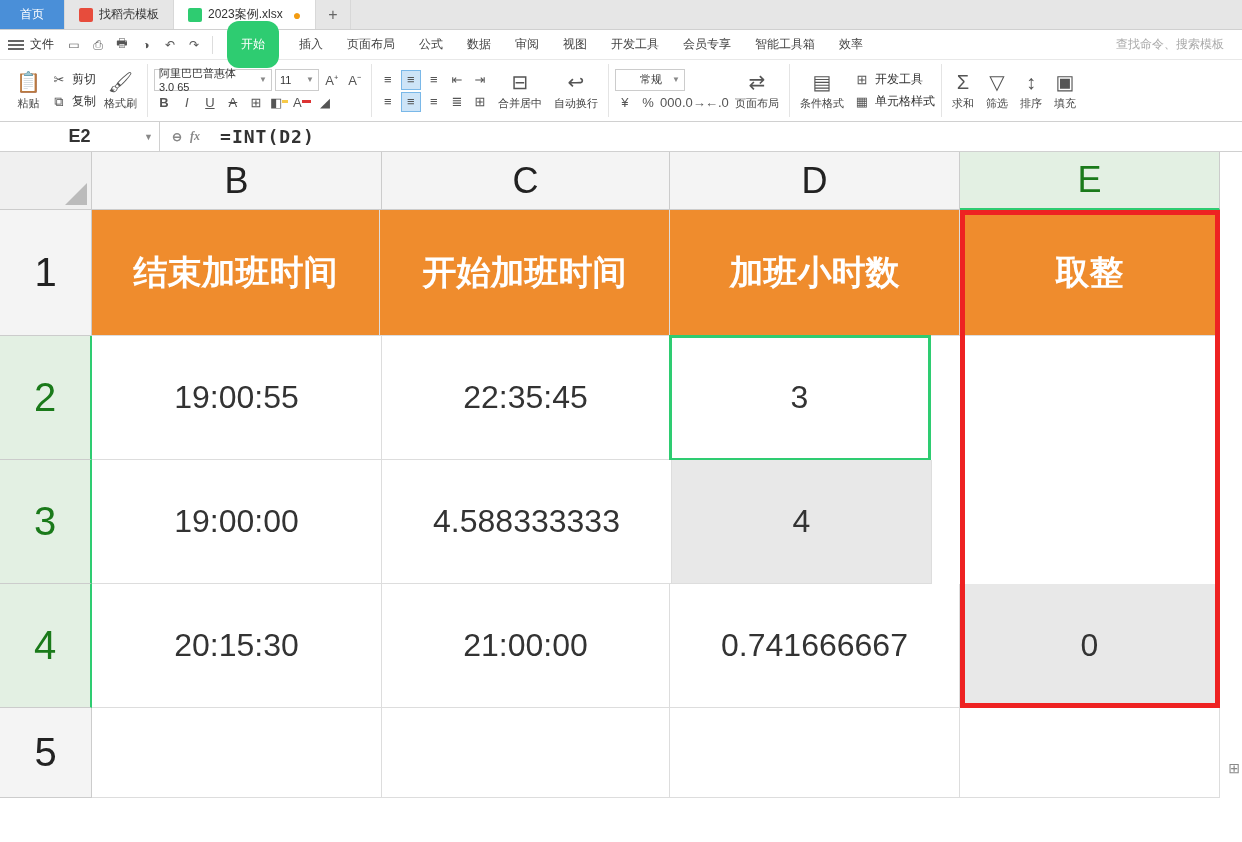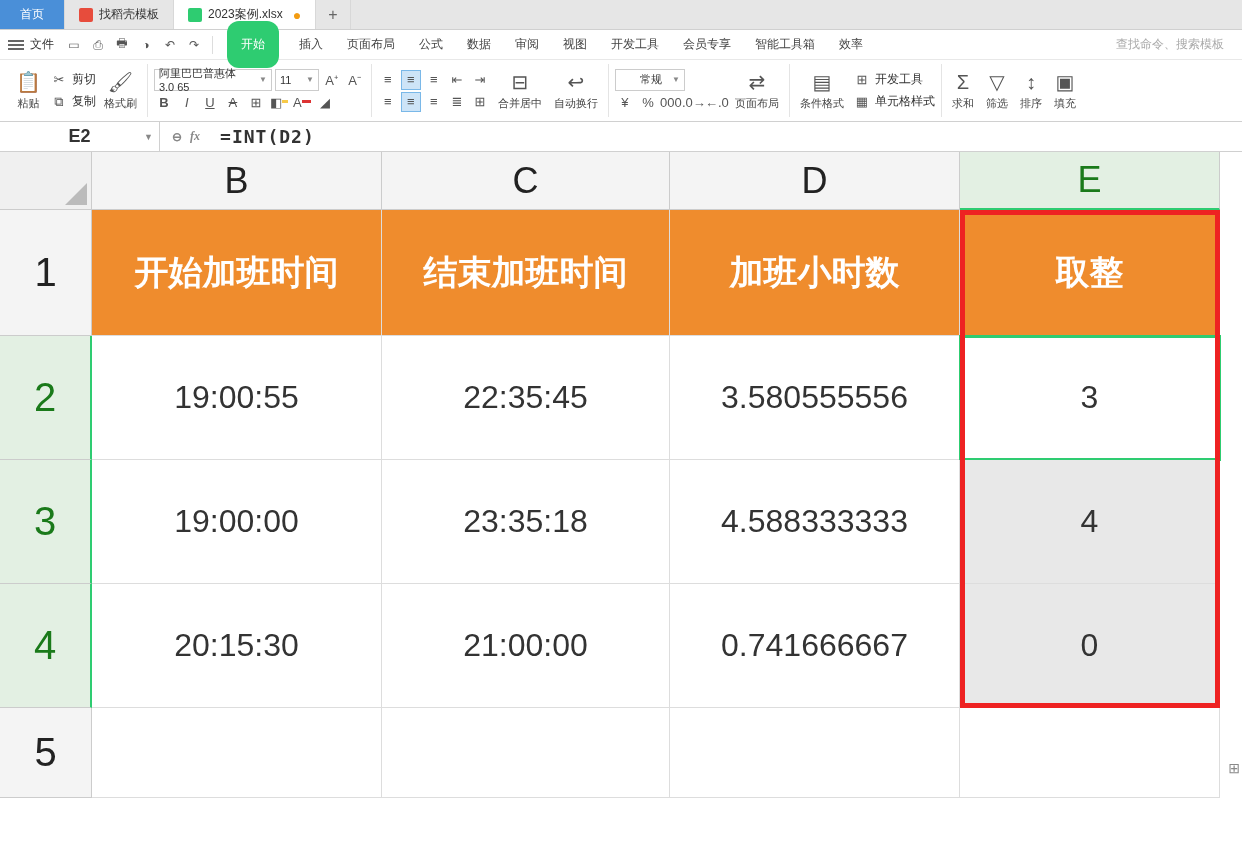--- a/index.html
+++ b/index.html
@@ -298,34 +298,32 @@
   </div>
   <div style="display:flex;flex-direction:column">
     <div class="colheads">
       <div class="colh wB">B</div>
       <div class="colh wC">C</div>
       <div class="colh wD">D</div>
       <div class="colh wE sel">E</div>
     </div>
     <div class="cells">
       <div class="row hdr h1">
+        <div class="cell wC">结束加班时间</div>
         <div class="cell wB">开始加班时间</div>
-        <div class="cell wC">结束加班时间</div>
         <div class="cell wD">加班小时数</div>
         <div class="cell wE">取整</div>
       </div>
       <div class="row hN">
         <div class="cell wB">19:00:55</div>
         <div class="cell wC">22:35:45</div>
-        <div class="cell wD">3.580555556</div>
         <div class="cell wE active">3</div>
       </div>
       <div class="row hN">
         <div class="cell wB">19:00:00</div>
-        <div class="cell wC">23:35:18</div>
         <div class="cell wD">4.588333333</div>
         <div class="cell wE sel">4</div>
       </div>
       <div class="row hN">
         <div class="cell wB">20:15:30</div>
         <div class="cell wC">21:00:00</div>
         <div class="cell wD">0.741666667</div>
         <div class="cell wE sel">0</div>
       </div>
       <div class="row h5">

